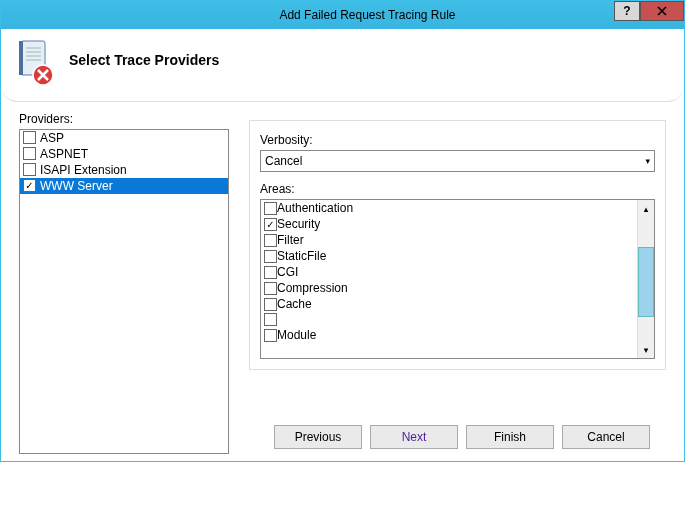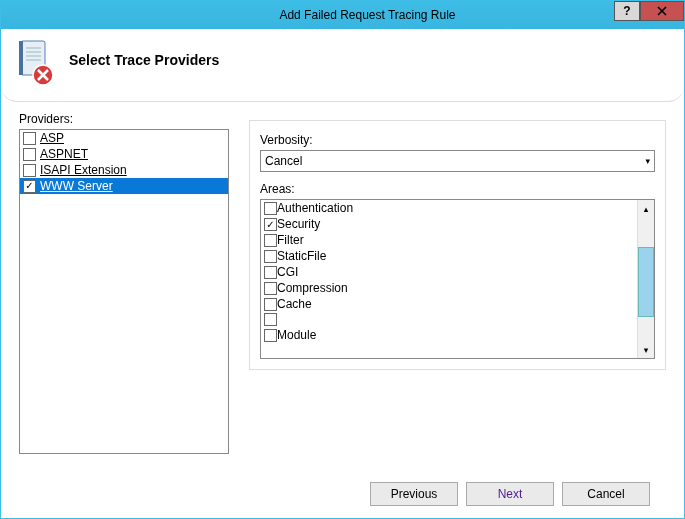--- a/index.html
+++ b/index.html
@@ -1,31 +1,31 @@
 <!DOCTYPE html>
 <html><head>
 <meta charset="utf-8">
 <style>
 * { box-sizing: border-box; font-family: "Segoe UI", Tahoma, sans-serif; }
 body { margin: 0; background: #fff; }
-.window { width: 685px; height: 519px; border: 1px solid #3EBDE6; background: #fff; position: relative; }
+.window { width: 685px; height: 462px; border: 1px solid #3EBDE6; background: #fff; position: relative; }
 .titlebar { height: 28px; background: linear-gradient(#3EBDE6, #38B5E0); display: flex; align-items: center; position: relative; }
 .titlebar-title { flex: 1; text-align: center; font-size: 12px; color: #000; margin-left: 50px; }
 .titlebar-btns { position: absolute; right: 0; top: 0; display: flex; }
 .tbtn { width: 26px; height: 20px; border: 1px solid #555; display: flex; align-items: center; justify-content: center; font-size: 12px; font-weight: bold; cursor: default; }
 .tbtn.help { background: #d8d8d8; }
 .tbtn.close { background: #C75050; width: 44px; color:#000; }
 .header { display: flex; align-items: center; padding: 10px 14px 14px 14px; border-bottom: 1px solid #ddd; border-radius: 16px; }
 .header-icon { width: 40px; height: 48px; position: relative; }
 .header-title { font-size: 14px; font-weight: bold; margin-left: 14px; margin-top: -6px; }
 .content { padding: 10px 18px 10px 18px; display: flex; gap: 20px; height: 362px; }
 .left { width: 210px; display: flex; flex-direction: column; }
 .lbl { font-size: 12px; margin-bottom: 3px; }
 .providers-box { flex: 1; border: 1px solid #888; background: #fff; overflow: auto; }
-.prov-item { display: flex; align-items: center; font-size: 12px; padding: 1px 3px; gap: 4px; text-decoration: underline; }
+.prov-item { display: flex; align-items: flex-start; font-size: 12px; padding: 1px 3px; gap: 4px; }
 .prov-item.selected { background: #0A78D6; color: #fff; }
 .cb { width: 13px; height: 13px; border: 1px solid #666; background: #fff; display: inline-flex; align-items: center; justify-content: center; font-size: 10px; line-height: 1; color:#000; }
 .prov-item.selected .cb { background:#fff; }
 .right { flex: 1; }
 .group { border: 1px solid #ddd; padding: 8px 10px 10px 10px; position: relative; margin-top: 8px; }
 .group-title { position: absolute; top: -9px; left: 8px; background: #fff; padding: 0 4px; font-size: 12px; }
 .sel { width: 100%; height: 22px; border: 1px solid #888; font-size: 12px; padding: 1px 4px; display:flex; align-items:center; justify-content:space-between; background:#fff; }
 .sel-arrow { font-size: 9px; }
 .areas-box { border: 1px solid #888; height: 160px; display: flex; margin-top: 2px; }
 .areas-list { flex: 1; overflow: hidden; }
@@ -147,15 +147,16 @@
             <div class="sbtn">▾</div>
           </div>
         </div>
       </div>
     </div>
   </div>
 
   <div class="footer">
     <div class="btn">Previous</div>
     <div class="btn disabled">Next</div>
+    <div class="btn">Finish</div>
     <div class="btn">Cancel</div>
   </div>
 </div>
 
 </body></html>

